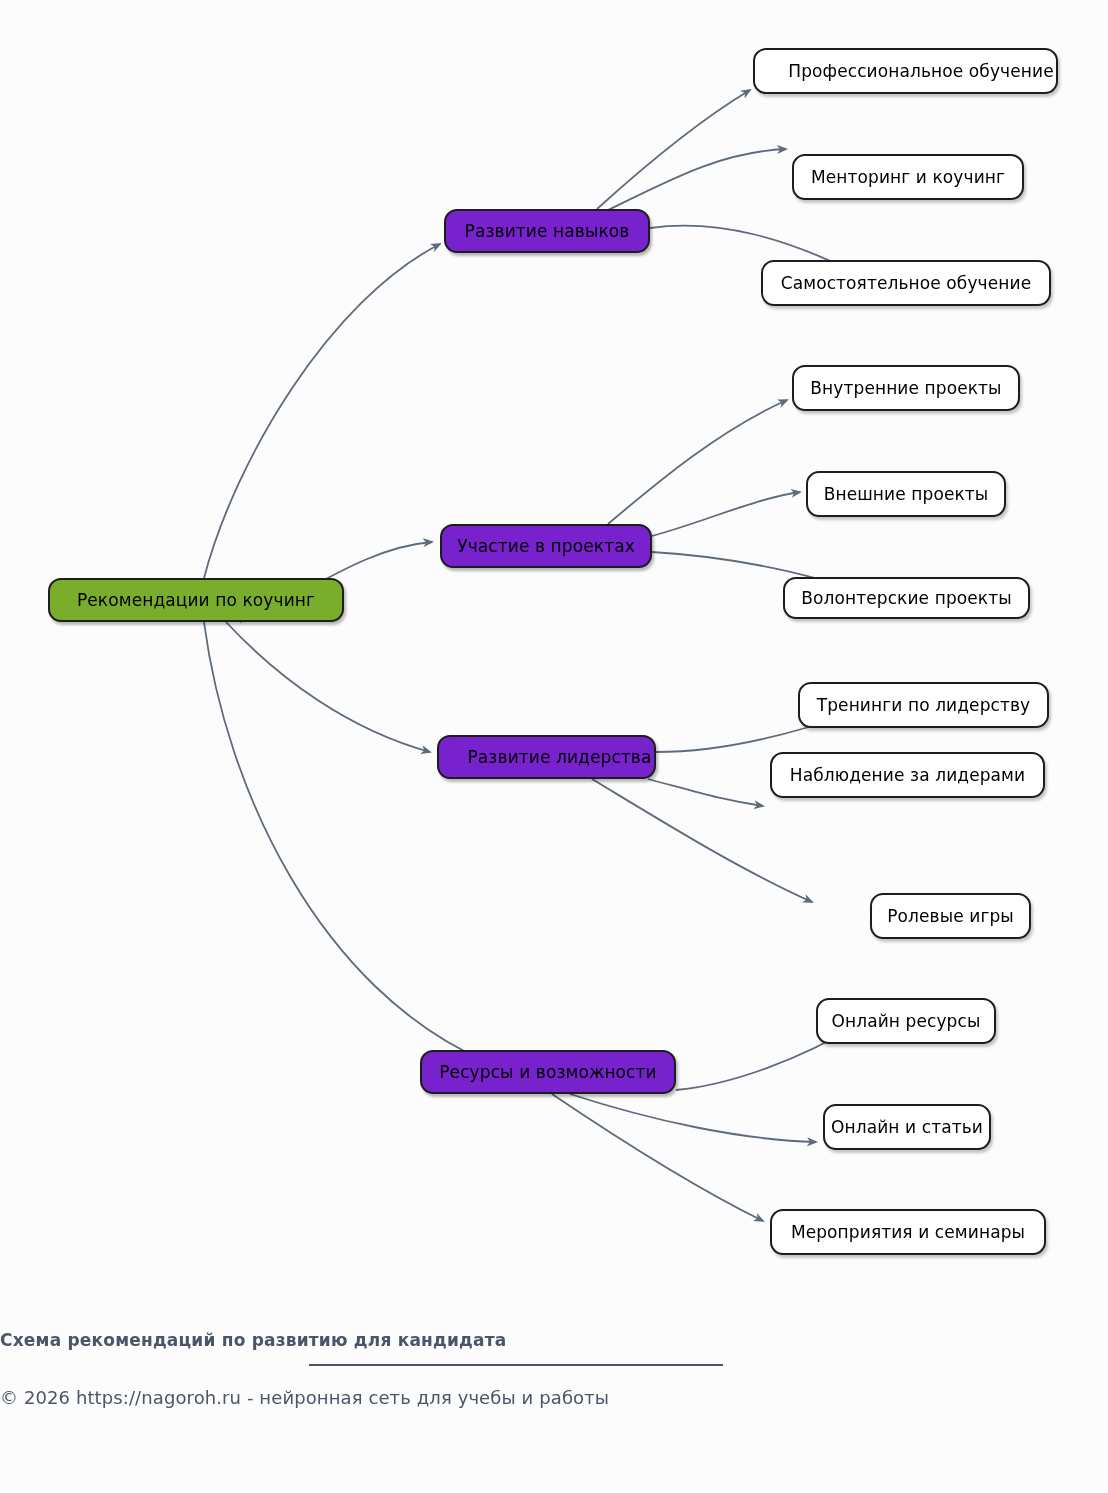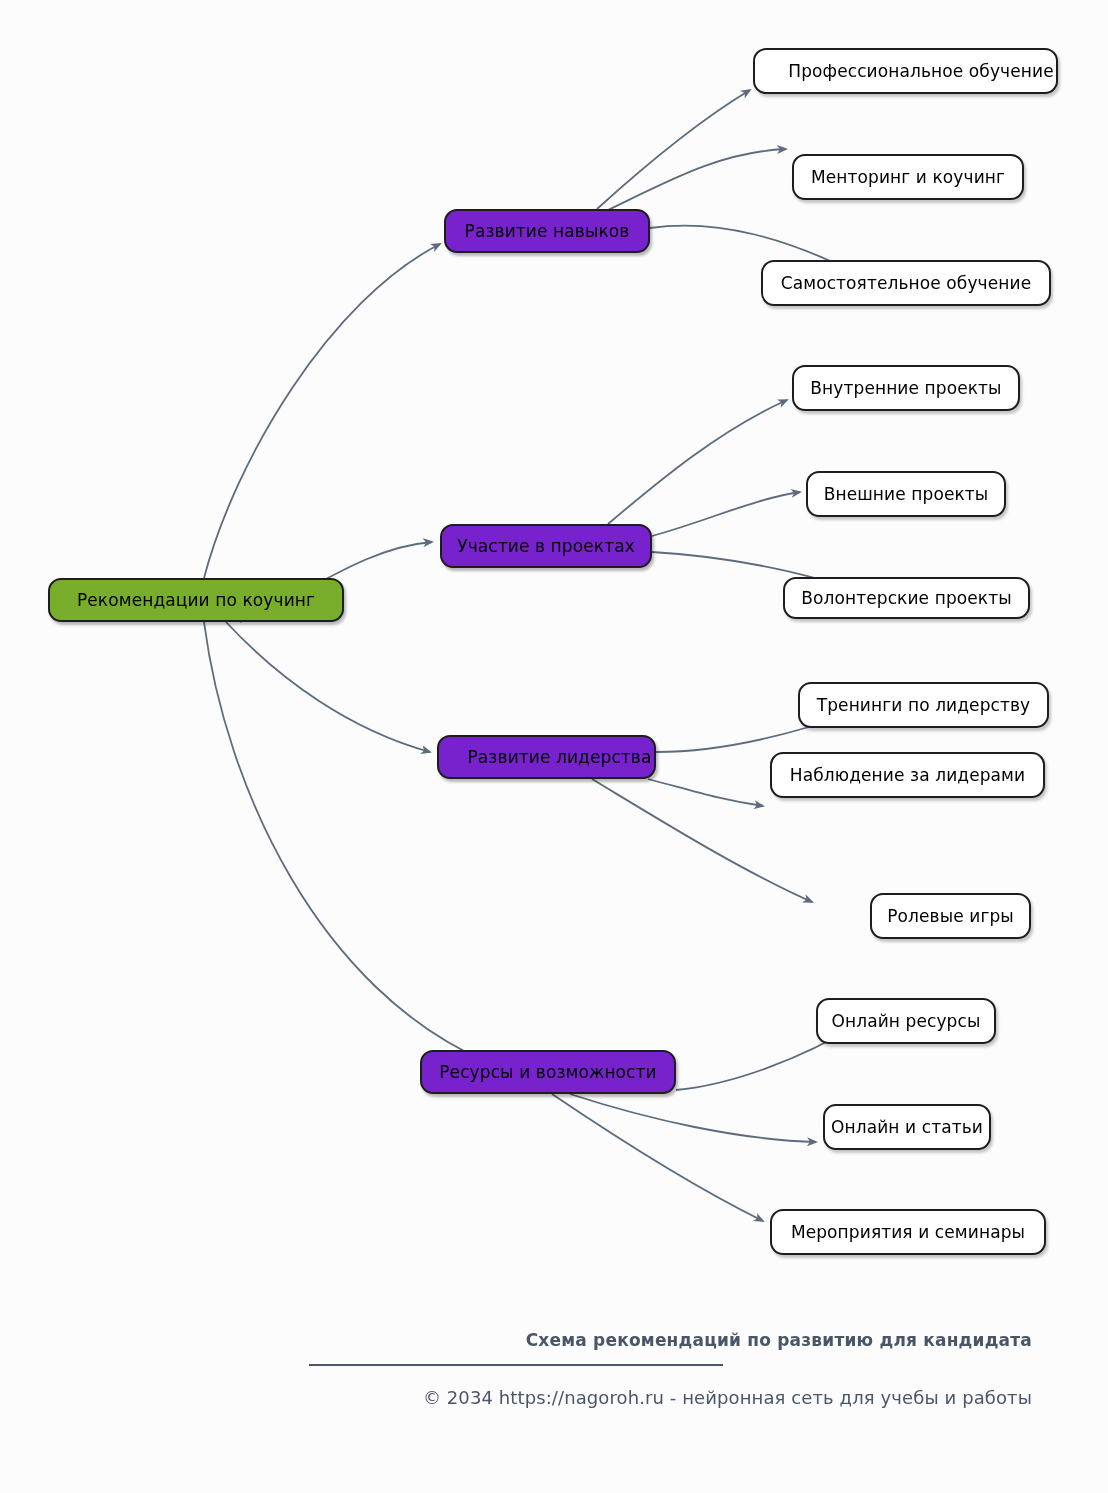--- a/index.html
+++ b/index.html
@@ -48,21 +48,21 @@
   .node-leaf {
     background: #ffffff;
     border: 2px solid #1d1d1d;
     box-shadow: 2px 3px 3px rgba(0,0,0,0.22);
   }
   #footer {
     position: absolute;
     left: 0;
     top: 1330px;
     width: 1032px;
-    text-align: right;
+    text-align: left;
     font-family: "DejaVu Sans", sans-serif;
   }
   #footer-title {
     font-size: 17px;
     font-weight: bold;
     color: #4a5668;
     letter-spacing: 0.2px;
   }
   #footer-divider {
     width: 414px;
@@ -160,14 +160,14 @@
       <div class="node node-leaf" style="left: 770px; top: 1209px; width: 276px; height: 46px;">
         <span>Мероприятия и семинары</span>
       </div>
     </div>
 
 </div>
 
 <div id="footer">
   <div id="footer-title">Схема рекомендаций по развитию для кандидата</div>
   <div id="footer-divider"></div>
-  <div id="footer-credit">© 2034 https://nagoroh.ru - нейронная сеть для учебы и работы</div>
+  <div id="footer-credit">© 2026 https://nagoroh.ru - нейронная сеть для учебы и работы</div>
 </div>
 
 </body></html>

